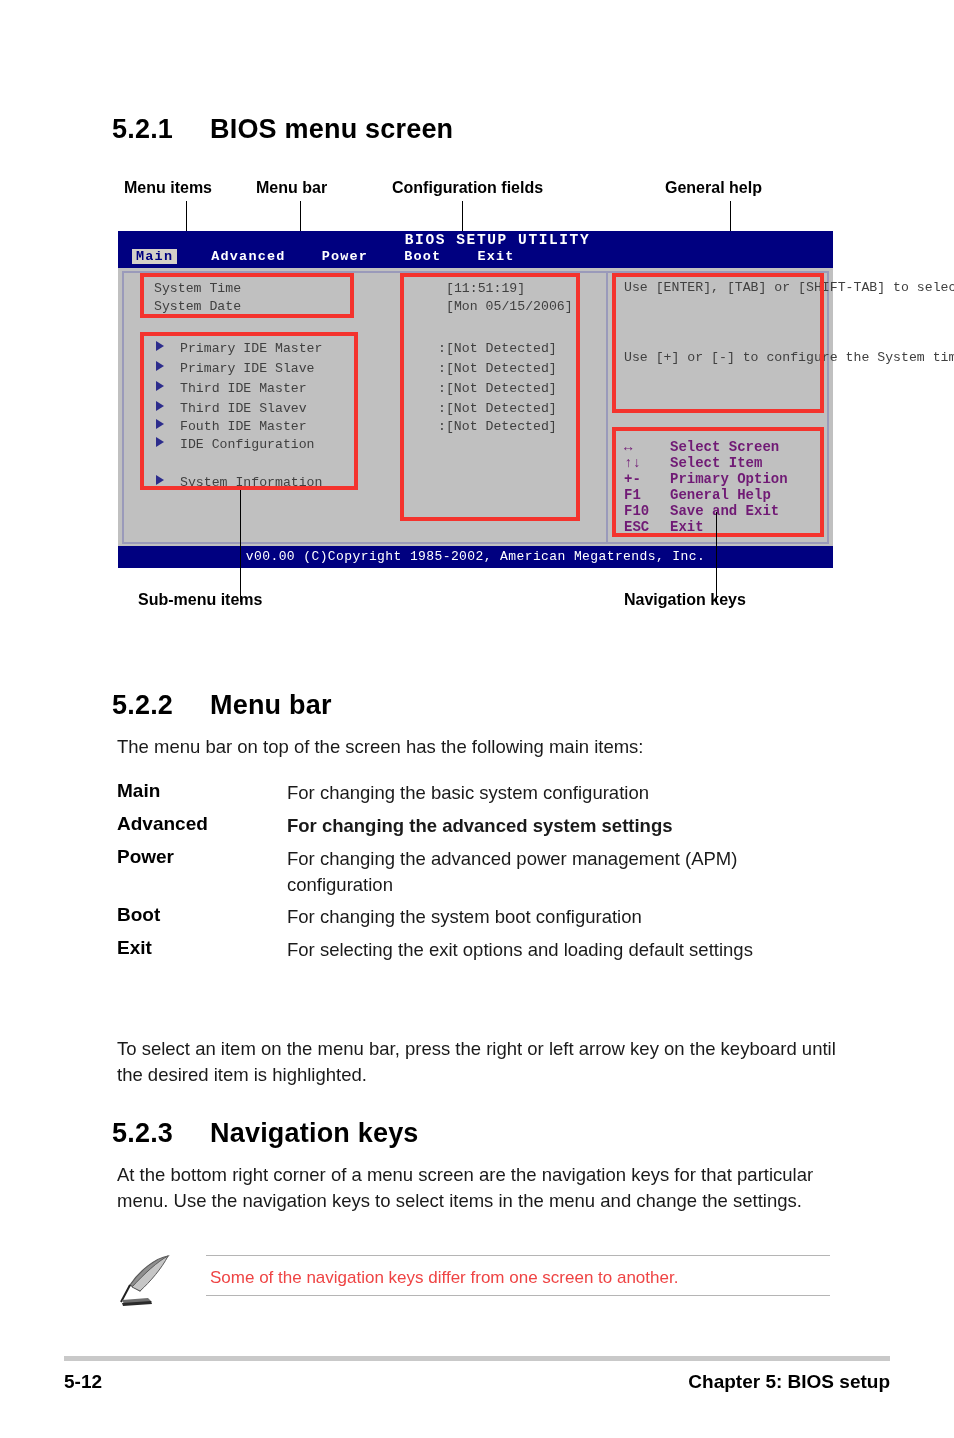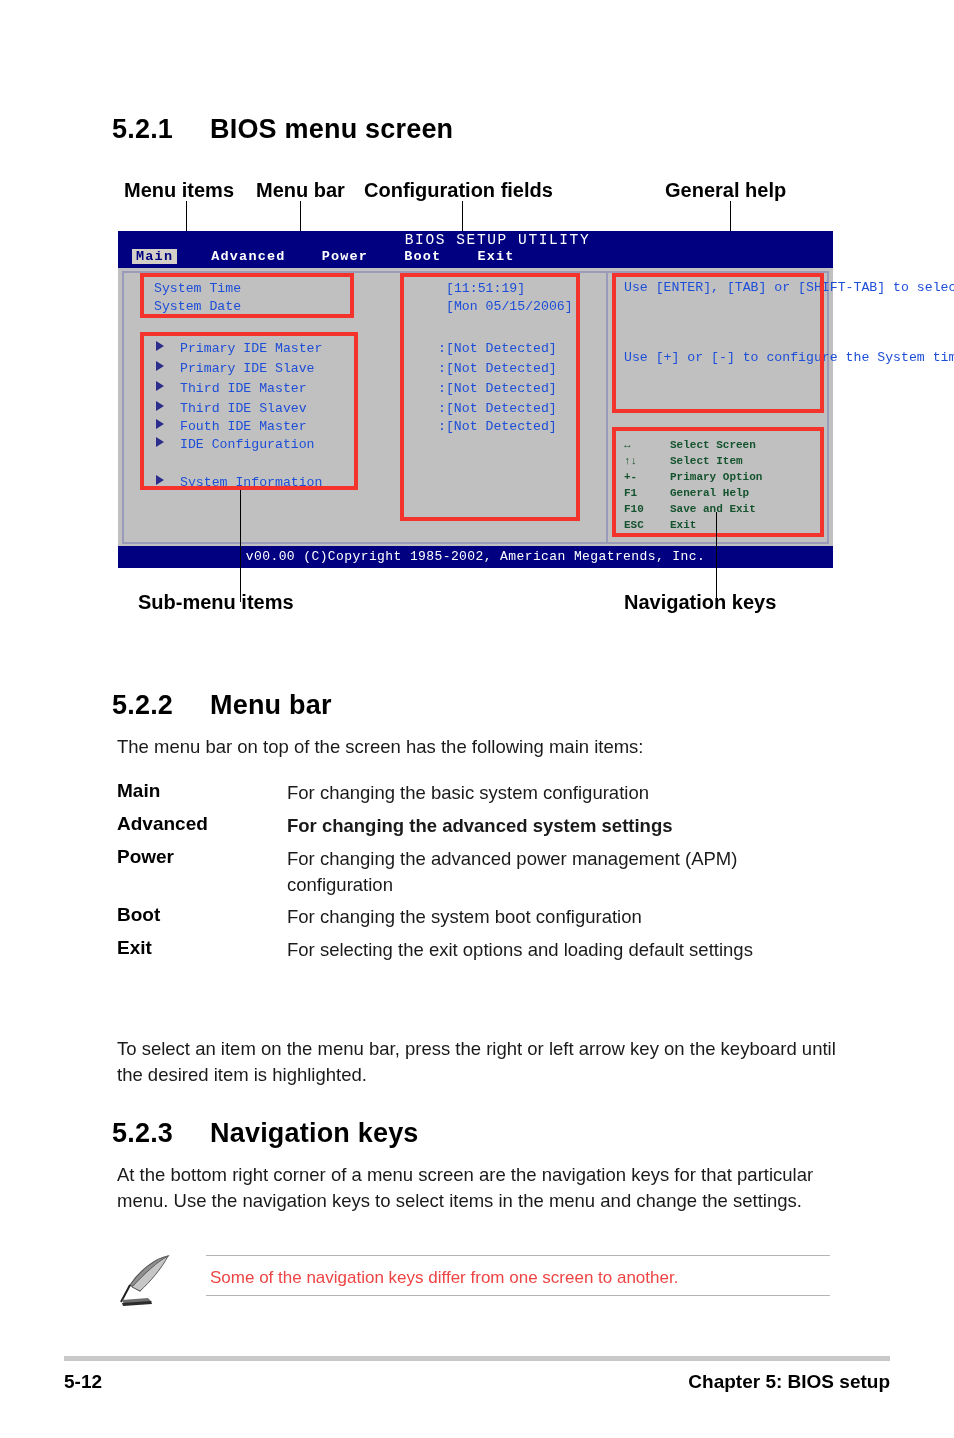--- a/index.html
+++ b/index.html
@@ -27,21 +27,21 @@
   .para{
     position:absolute;
     font-size:18.5px;
     line-height:26px;
     color:#1a1a1a;
   }
 
   
   .callout{
     position:absolute;
-    font-size:20px;
+    font-size:16px;
     font-weight:700;
     white-space:nowrap;
   }
   .leader{
     position:absolute;
     width:1px;
     background:#000;
   }
 
   
@@ -54,21 +54,21 @@
   }
   .bios-top{
     position:absolute;left:0;top:0;width:100%;height:37px;
     background:#000080;
   }
   .bios-title{
     position:absolute;left:0;top:1px;width:100%;
     text-align:center;
     color:#ffffff;
     font-family:"Liberation Mono","DejaVu Sans Mono",monospace;
-    font-weight:400;
+    font-weight:700;
     font-size:14.5px;
     letter-spacing:1.6px;
     padding-left:44px;
     box-sizing:border-box;
   }
   .bios-tabs{
     position:absolute;left:14px;top:18px;
     display:flex;align-items:center;
     font-family:"Liberation Mono","DejaVu Sans Mono",monospace;
     font-weight:700;
@@ -105,27 +105,27 @@
     font-family:"Liberation Mono","DejaVu Sans Mono",monospace;
     font-size:13px;
     letter-spacing:0.4px;
     text-align:center;
     line-height:22px;
   }
 
   .mono{
     font-family:"Liberation Mono","DejaVu Sans Mono",monospace;
     font-size:13.2px;
-    color:#1d4ed8;
+    color:#404040;
     white-space:pre;
   }
   .mono-blue{
     font-family:"Liberation Mono","DejaVu Sans Mono",monospace;
-    font-size:11px;
-    color:#14532d;
+    font-size:14px;
+    color:#701a75;
     font-weight:700;
     white-space:pre;
   }
 
   
   .redbox{
     position:absolute;
     border:4px solid #f4332d;
     box-sizing:border-box;
     pointer-events:none;
@@ -189,21 +189,21 @@
 <body>
 
 <div class="page">
 
   <div class="h-sec" style="left:112px;top:114px;">
     <span class="num">5.2.1</span><span>BIOS menu screen</span>
   </div>
 
   <div class="callout" style="left:124px;top:179px;">Menu items</div>
   <div class="callout" style="left:256px;top:179px;">Menu bar</div>
-  <div class="callout" style="left:364px;top:179px;text-align:center;">Configuration fields</div>
+  <div class="callout" style="left:392px;top:179px;text-align:center;">Configuration fields</div>
   <div class="callout" style="left:665px;top:179px;">General help</div>
 
   <div class="leader" style="left:186px;top:201px;height:70px;"></div>
   <div class="leader" style="left:300px;top:201px;height:48px;"></div>
   <div class="leader" style="left:462px;top:201px;height:72px;"></div>
   <div class="leader" style="left:730px;top:201px;height:72px;"></div>
 
   <div class="bios">
 
     <div class="bios-top"></div>

